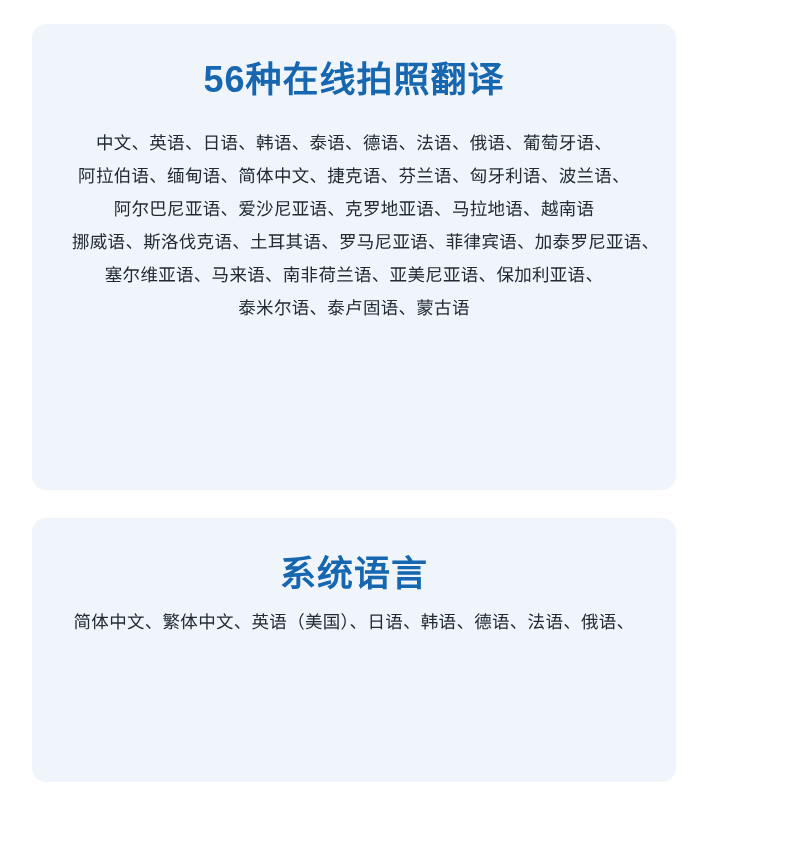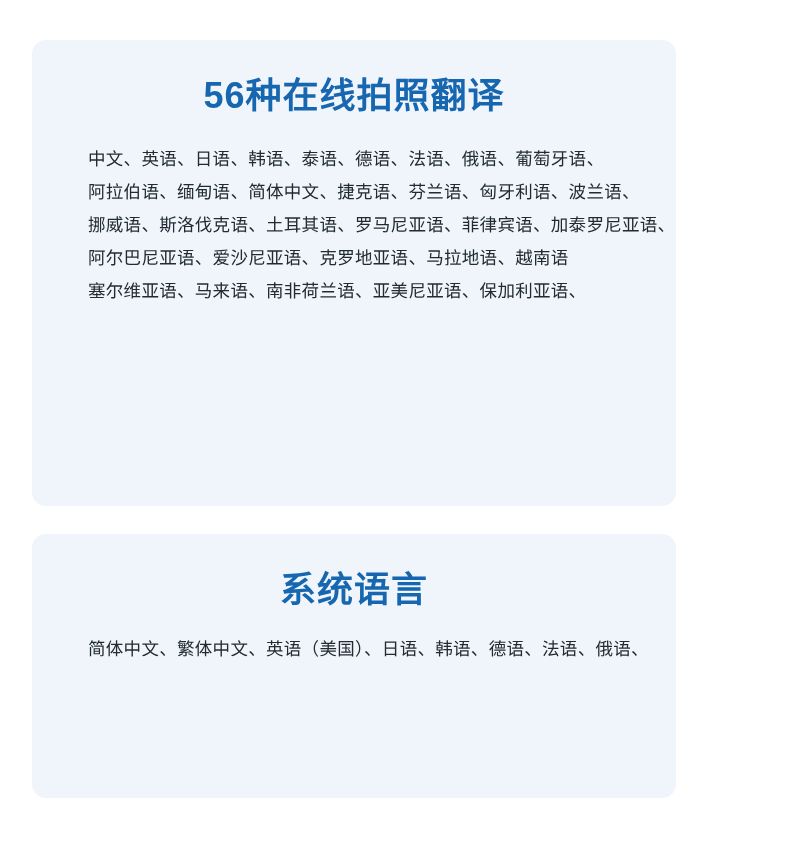--- a/index.html
+++ b/index.html
@@ -11,47 +11,48 @@
     width: 790px;
     height: 848px;
     background: #ffffff;
     font-family: "Liberation Sans", "DejaVu Sans", sans-serif;
     -webkit-font-smoothing: antialiased;
   }
   .page {
     width: 708px;
     height: 848px;
     box-sizing: border-box;
-    padding: 40px 32px 0 32px;
+    padding: 24px 32px 0 32px;
     display: flex;
     flex-direction: column;
     gap: 28px;
   }
   .card {
     background: #eff5fb;
     border-radius: 14px;
     box-sizing: border-box;
     padding: 34px 40px 40px 40px;
   }
   .card-title {
     text-align: center;
     color: #1766b0;
     font-size: 36px;
     font-weight: bold;
     letter-spacing: 1px;
     margin: 0 0 26px 0;
     line-height: 1.2;
   }
   .card-title.small-gap {
-    margin-bottom: 22px;
+    margin-bottom: 11px;
   }
   .lang-list {
-    margin: 16px;
+    margin: 0;
     padding: 0;
     list-style: none;
+    text-align: center;
   }
   .lang-line {
     color: #222b33;
     font-size: 17.5px;
     line-height: 33px;
     letter-spacing: 0.3px;
     white-space: nowrap;
   }
   .card-photo {
     min-height: 466px;
@@ -63,23 +64,24 @@
 </head>
 <body>
 
 <div class="page">
 
   <section class="card card-photo">
     <h2 class="card-title">56种在线拍照翻译</h2>
     <ul class="lang-list">
       <li class="lang-line">中文、英语、日语、韩语、泰语、德语、法语、俄语、葡萄牙语、</li>
       <li class="lang-line">阿拉伯语、缅甸语、简体中文、捷克语、芬兰语、匈牙利语、波兰语、</li>
+      <li class="lang-line">阿尔巴尼亚语、爱沙尼亚语、克罗地亚语、马拉地语、越南语</li>
       <li class="lang-line">挪威语、斯洛伐克语、土耳其语、罗马尼亚语、菲律宾语、加泰罗尼亚语、</li>
-      <li class="lang-line">阿尔巴尼亚语、爱沙尼亚语、克罗地亚语、马拉地语、越南语</li>
       <li class="lang-line">塞尔维亚语、马来语、南非荷兰语、亚美尼亚语、保加利亚语、</li>
+      <li class="lang-line">泰米尔语、泰卢固语、蒙古语</li>
     </ul>
   </section>
 
   <section class="card card-system">
     <h2 class="card-title small-gap">系统语言</h2>
     <ul class="lang-list">
       <li class="lang-line">简体中文、繁体中文、英语（美国）、日语、韩语、德语、法语、俄语、</li>
     </ul>
   </section>
 

